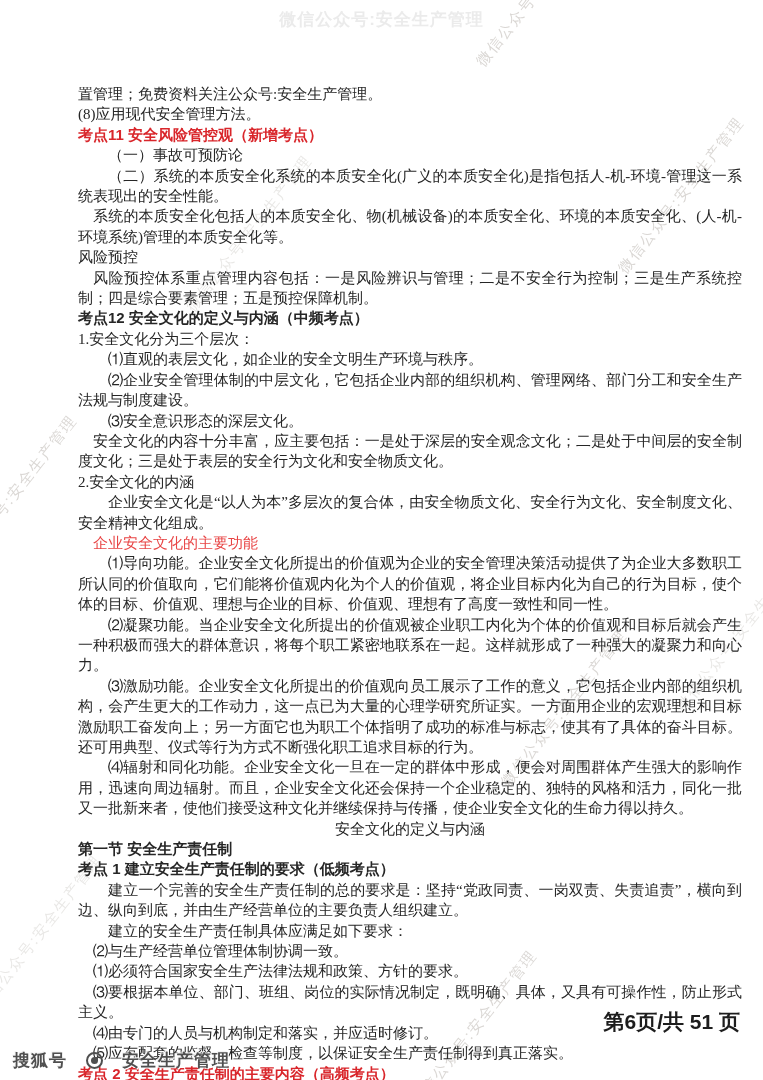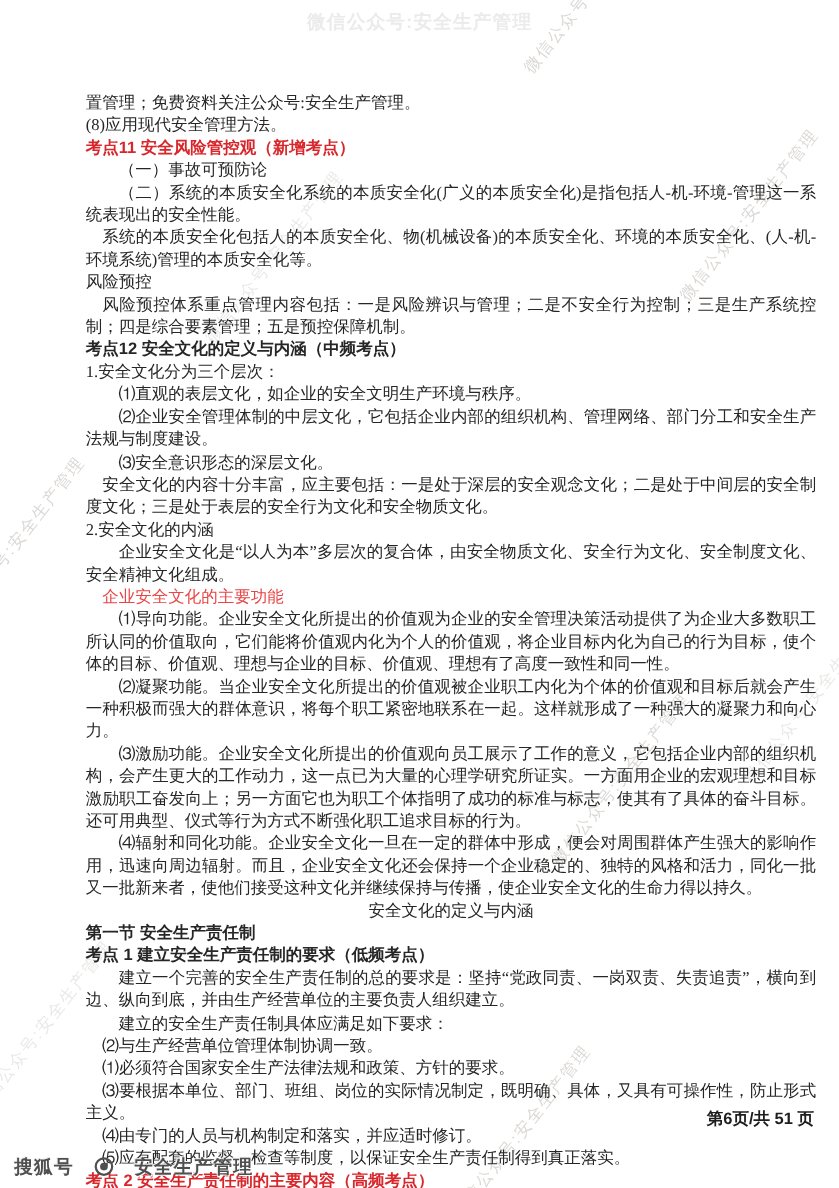--- a/index.html
+++ b/index.html
@@ -18,21 +18,21 @@
   }
   .content p{margin:0;padding:0;}
   .ind1{text-indent:1em;}
   .ind2{text-indent:2em;}
   .bold{font-weight:bold;font-family:"Liberation Sans","DejaVu Sans",sans-serif;}
   .red-bold{color:#d9262b;font-weight:bold;font-family:"Liberation Sans","DejaVu Sans",sans-serif;}
   .red{color:#e84545;}
   .center{text-align:center;}
   .pagenum{
     position:absolute;right:23px;top:1008px;
-    font-size:15px;font-weight:bold;color:#1d1d1d;
+    font-size:21px;font-weight:bold;color:#1d1d1d;
     font-family:"Liberation Sans","DejaVu Sans",sans-serif;
   }
   
   .wm-top{
     position:absolute;top:8px;left:0;width:763px;text-align:center;
     font-size:17px;font-weight:bold;color:#ebebeb;
     font-family:"Liberation Sans","DejaVu Sans",sans-serif;
     letter-spacing:1px;pointer-events:none;
   }
   .wm-diag{

